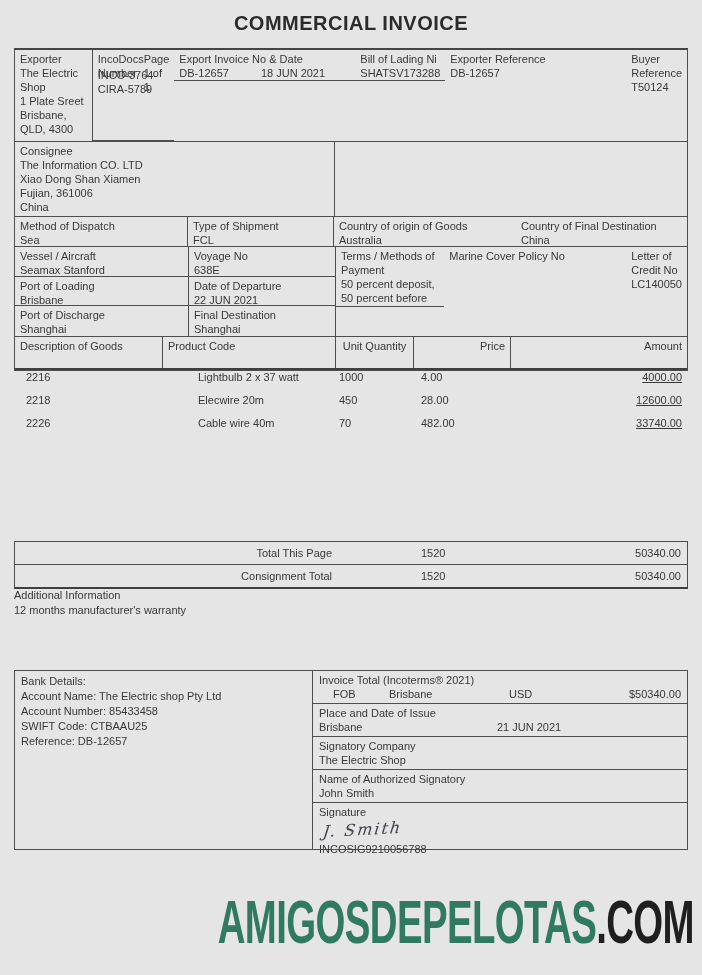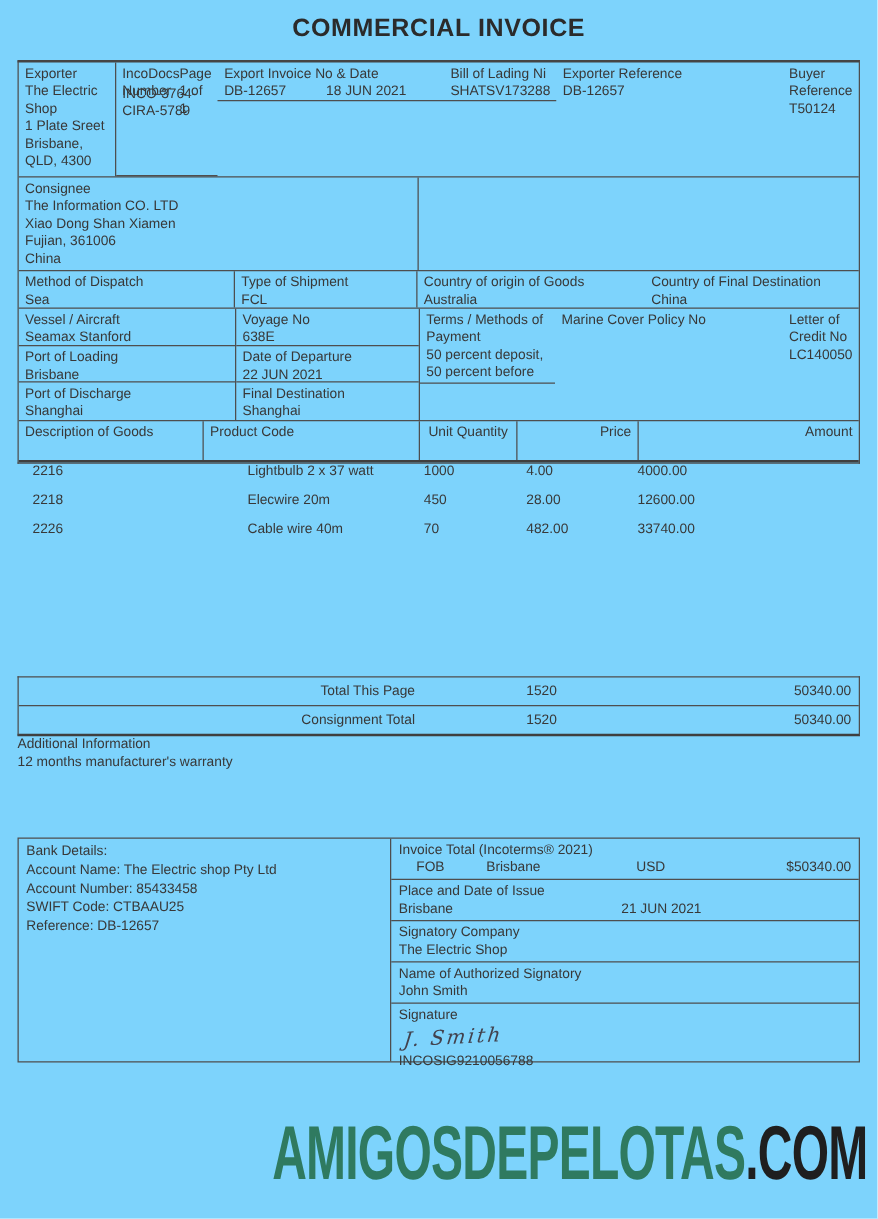--- a/index.html
+++ b/index.html
@@ -1,17 +1,17 @@
 <!DOCTYPE html>
 <html><head>
 <meta charset="utf-8">
 <style>
   html,body { margin:0; padding:0; background:#ffffff; }
   .page {
-    position:relative; width:702px; height:975px; background:#7dd3fc;
+    position:relative; width:702px; height:975px; background:#e5e5e5;
     font-family:"Liberation Sans", sans-serif; color:#383838;
     font-size:11px; line-height:14px; overflow:hidden;
   }
   .title {
     position:absolute; top:16px; left:0; width:702px; text-align:center;
     font-size:20px; font-weight:bold; letter-spacing:0.5px; color:#2b2b2b;
   }
   
   .main { position:absolute; left:14px; top:48px; width:674px; box-sizing:border-box;
           border:1px solid #4e4e4e; border-top:2px solid #454545; }
@@ -41,21 +41,21 @@
   .rowE { height:33px; border-bottom:2px solid #3f3f3f; }
   .hE1 { width:173px; } .hE2 { width:148px; } .hE3 { width:78px; text-align:center; padding:2px 2px; }
   .hE4 { width:97px; text-align:right; } .hE5 { flex:1; text-align:right; }
   
   .items { position:absolute; left:14px; top:370px; width:674px; }
   .item-row { display:flex; height:23px; }
   .i-code { width:173px; padding-left:12px; box-sizing:border-box; }
   .i-desc { width:148px; padding-left:11px; box-sizing:border-box; }
   .i-qty  { width:78px;  padding-left:4px;  box-sizing:border-box; }
   .i-price{ width:97px;  padding-left:8px;  box-sizing:border-box; }
-  .i-amt  { flex:1; padding-right:6px; box-sizing:border-box; }
+  .i-amt  { flex:1; text-align:right; padding-right:6px; box-sizing:border-box;text-decoration:underline; }
   
   .totals { position:absolute; left:14px; top:541px; width:674px; box-sizing:border-box;
             border:1px solid #4e4e4e; border-bottom:2px solid #3f3f3f; }
   .tot-row { display:flex; height:22px; align-items:center; }
   .tot-row.first { border-bottom:1px solid #4e4e4e; }
   .t-lbl { width:321px; text-align:right; padding-right:4px; box-sizing:border-box; }
   .t-qty { width:170px; padding-left:85px; box-sizing:border-box; }
   .t-amt { flex:1; text-align:right; padding-right:6px; box-sizing:border-box; }
   
   .additional { position:absolute; left:14px; top:588px; width:674px; }

